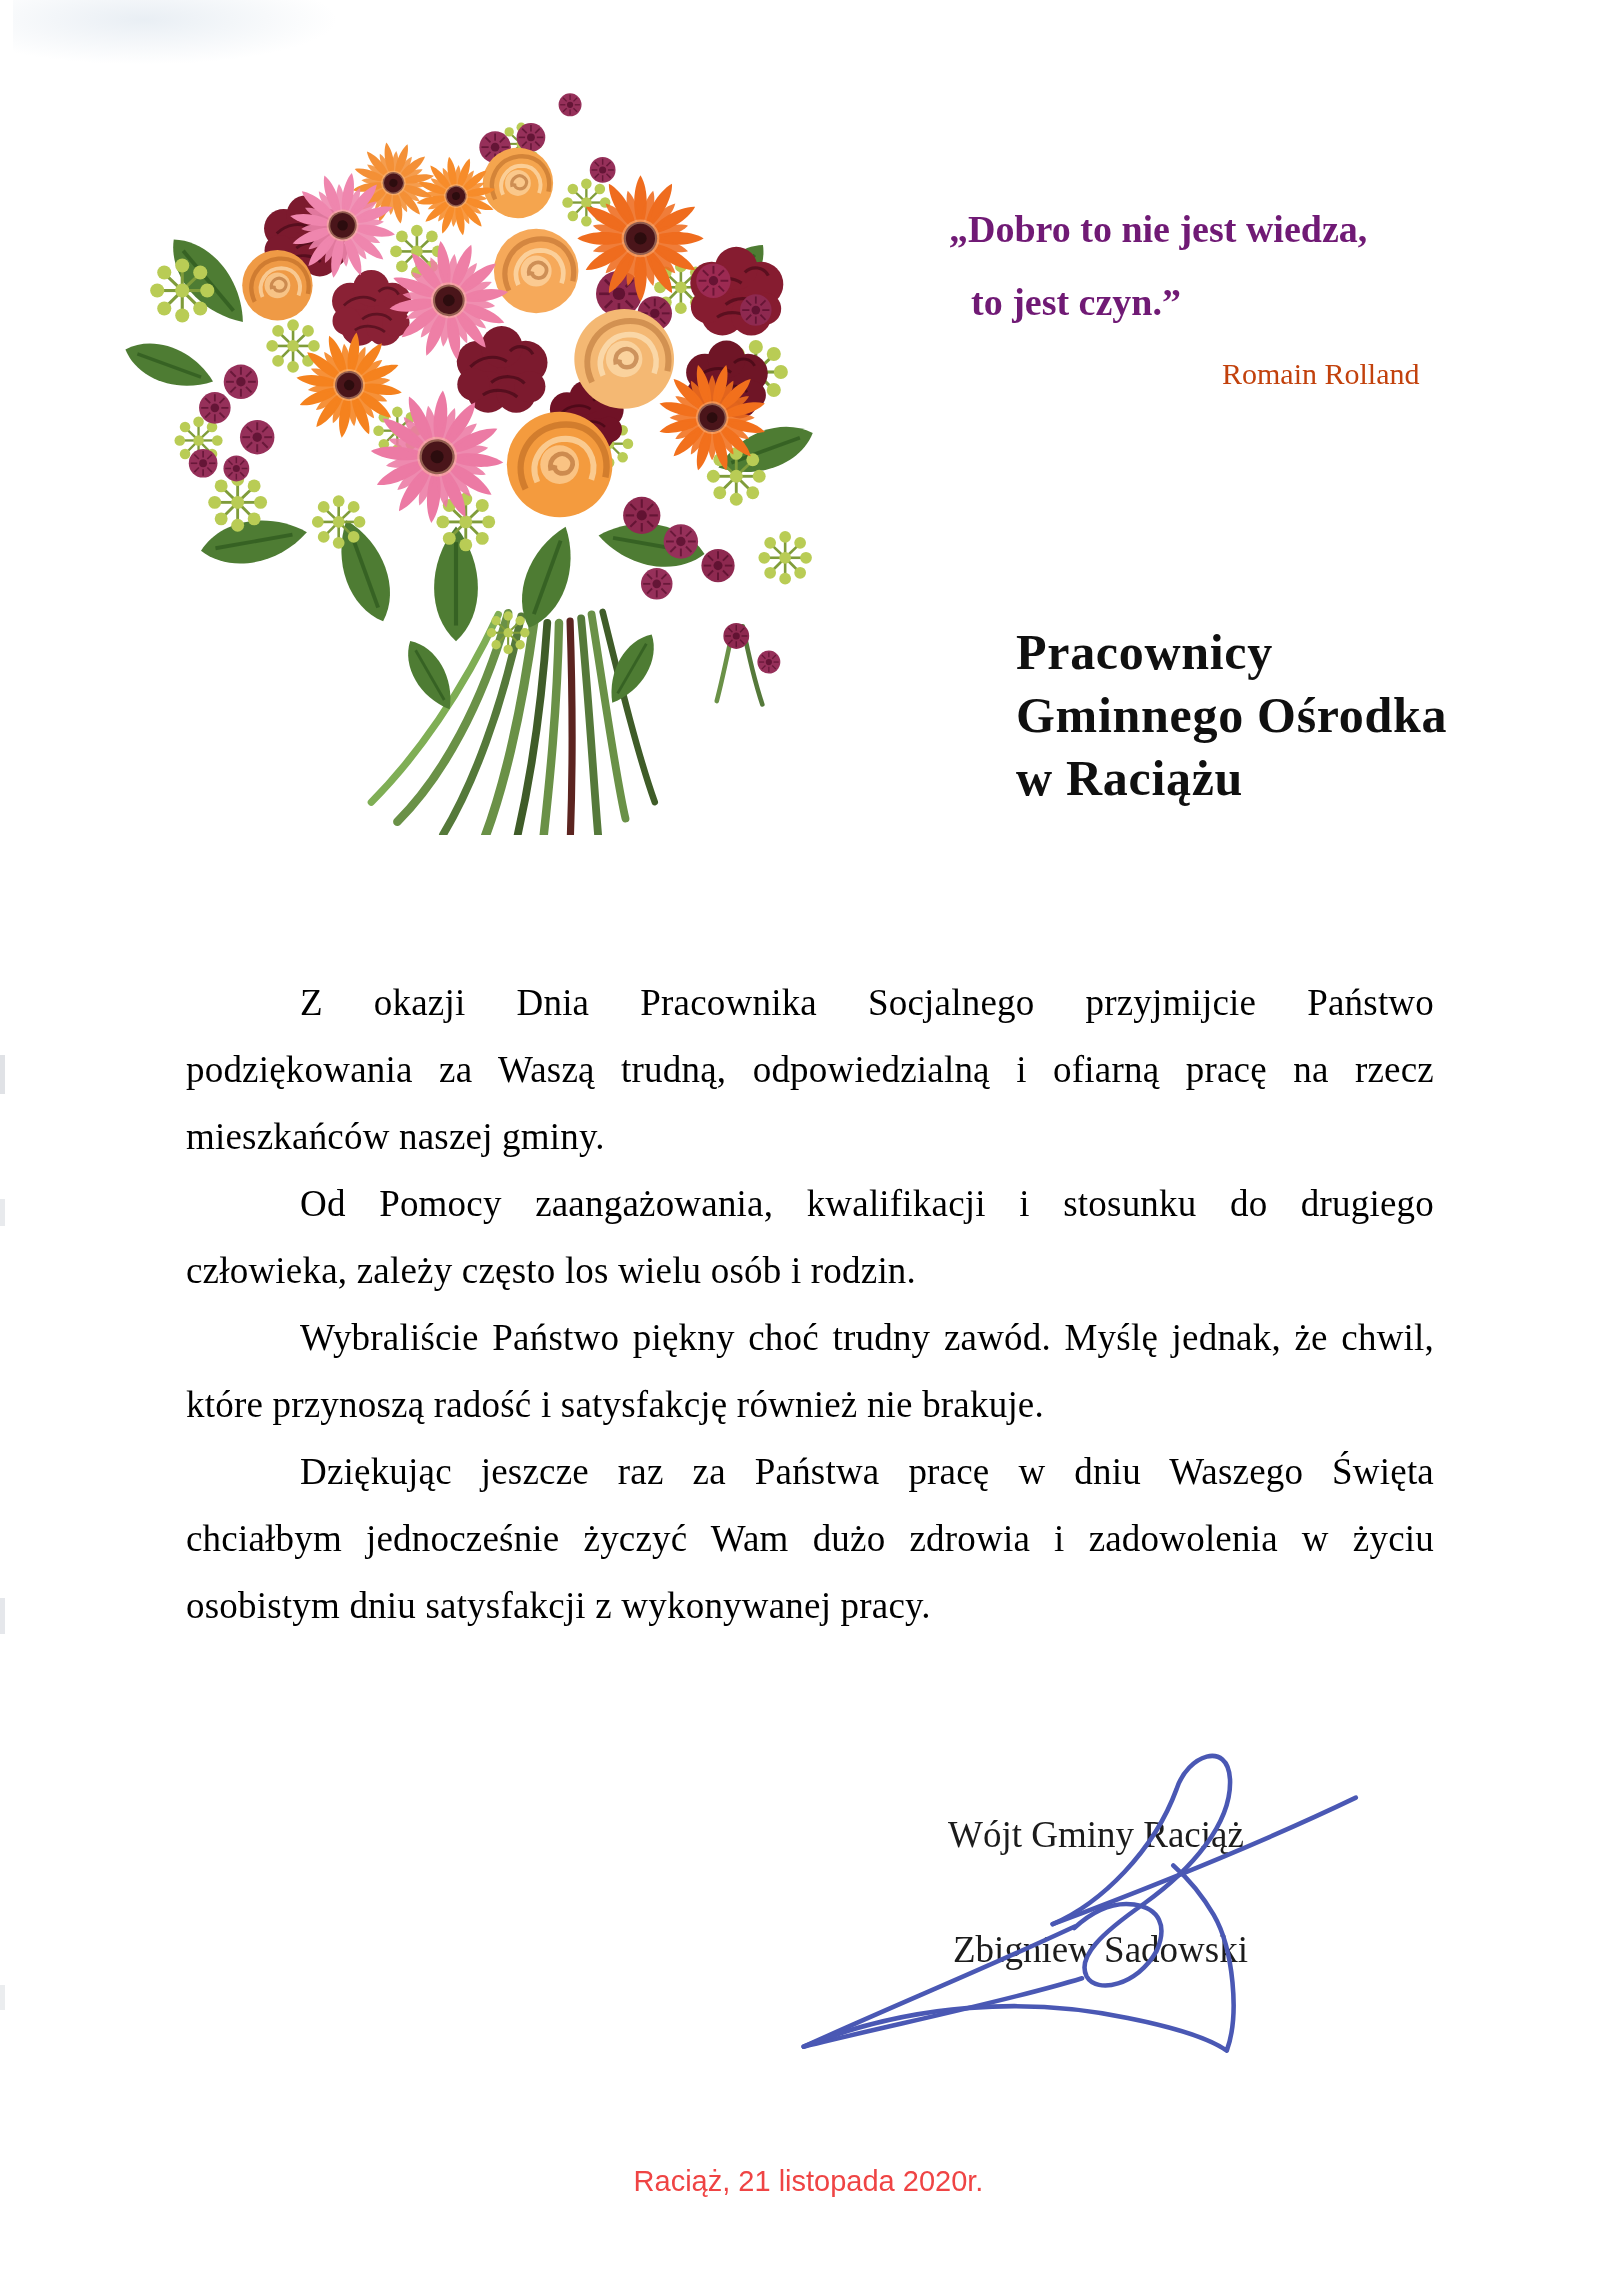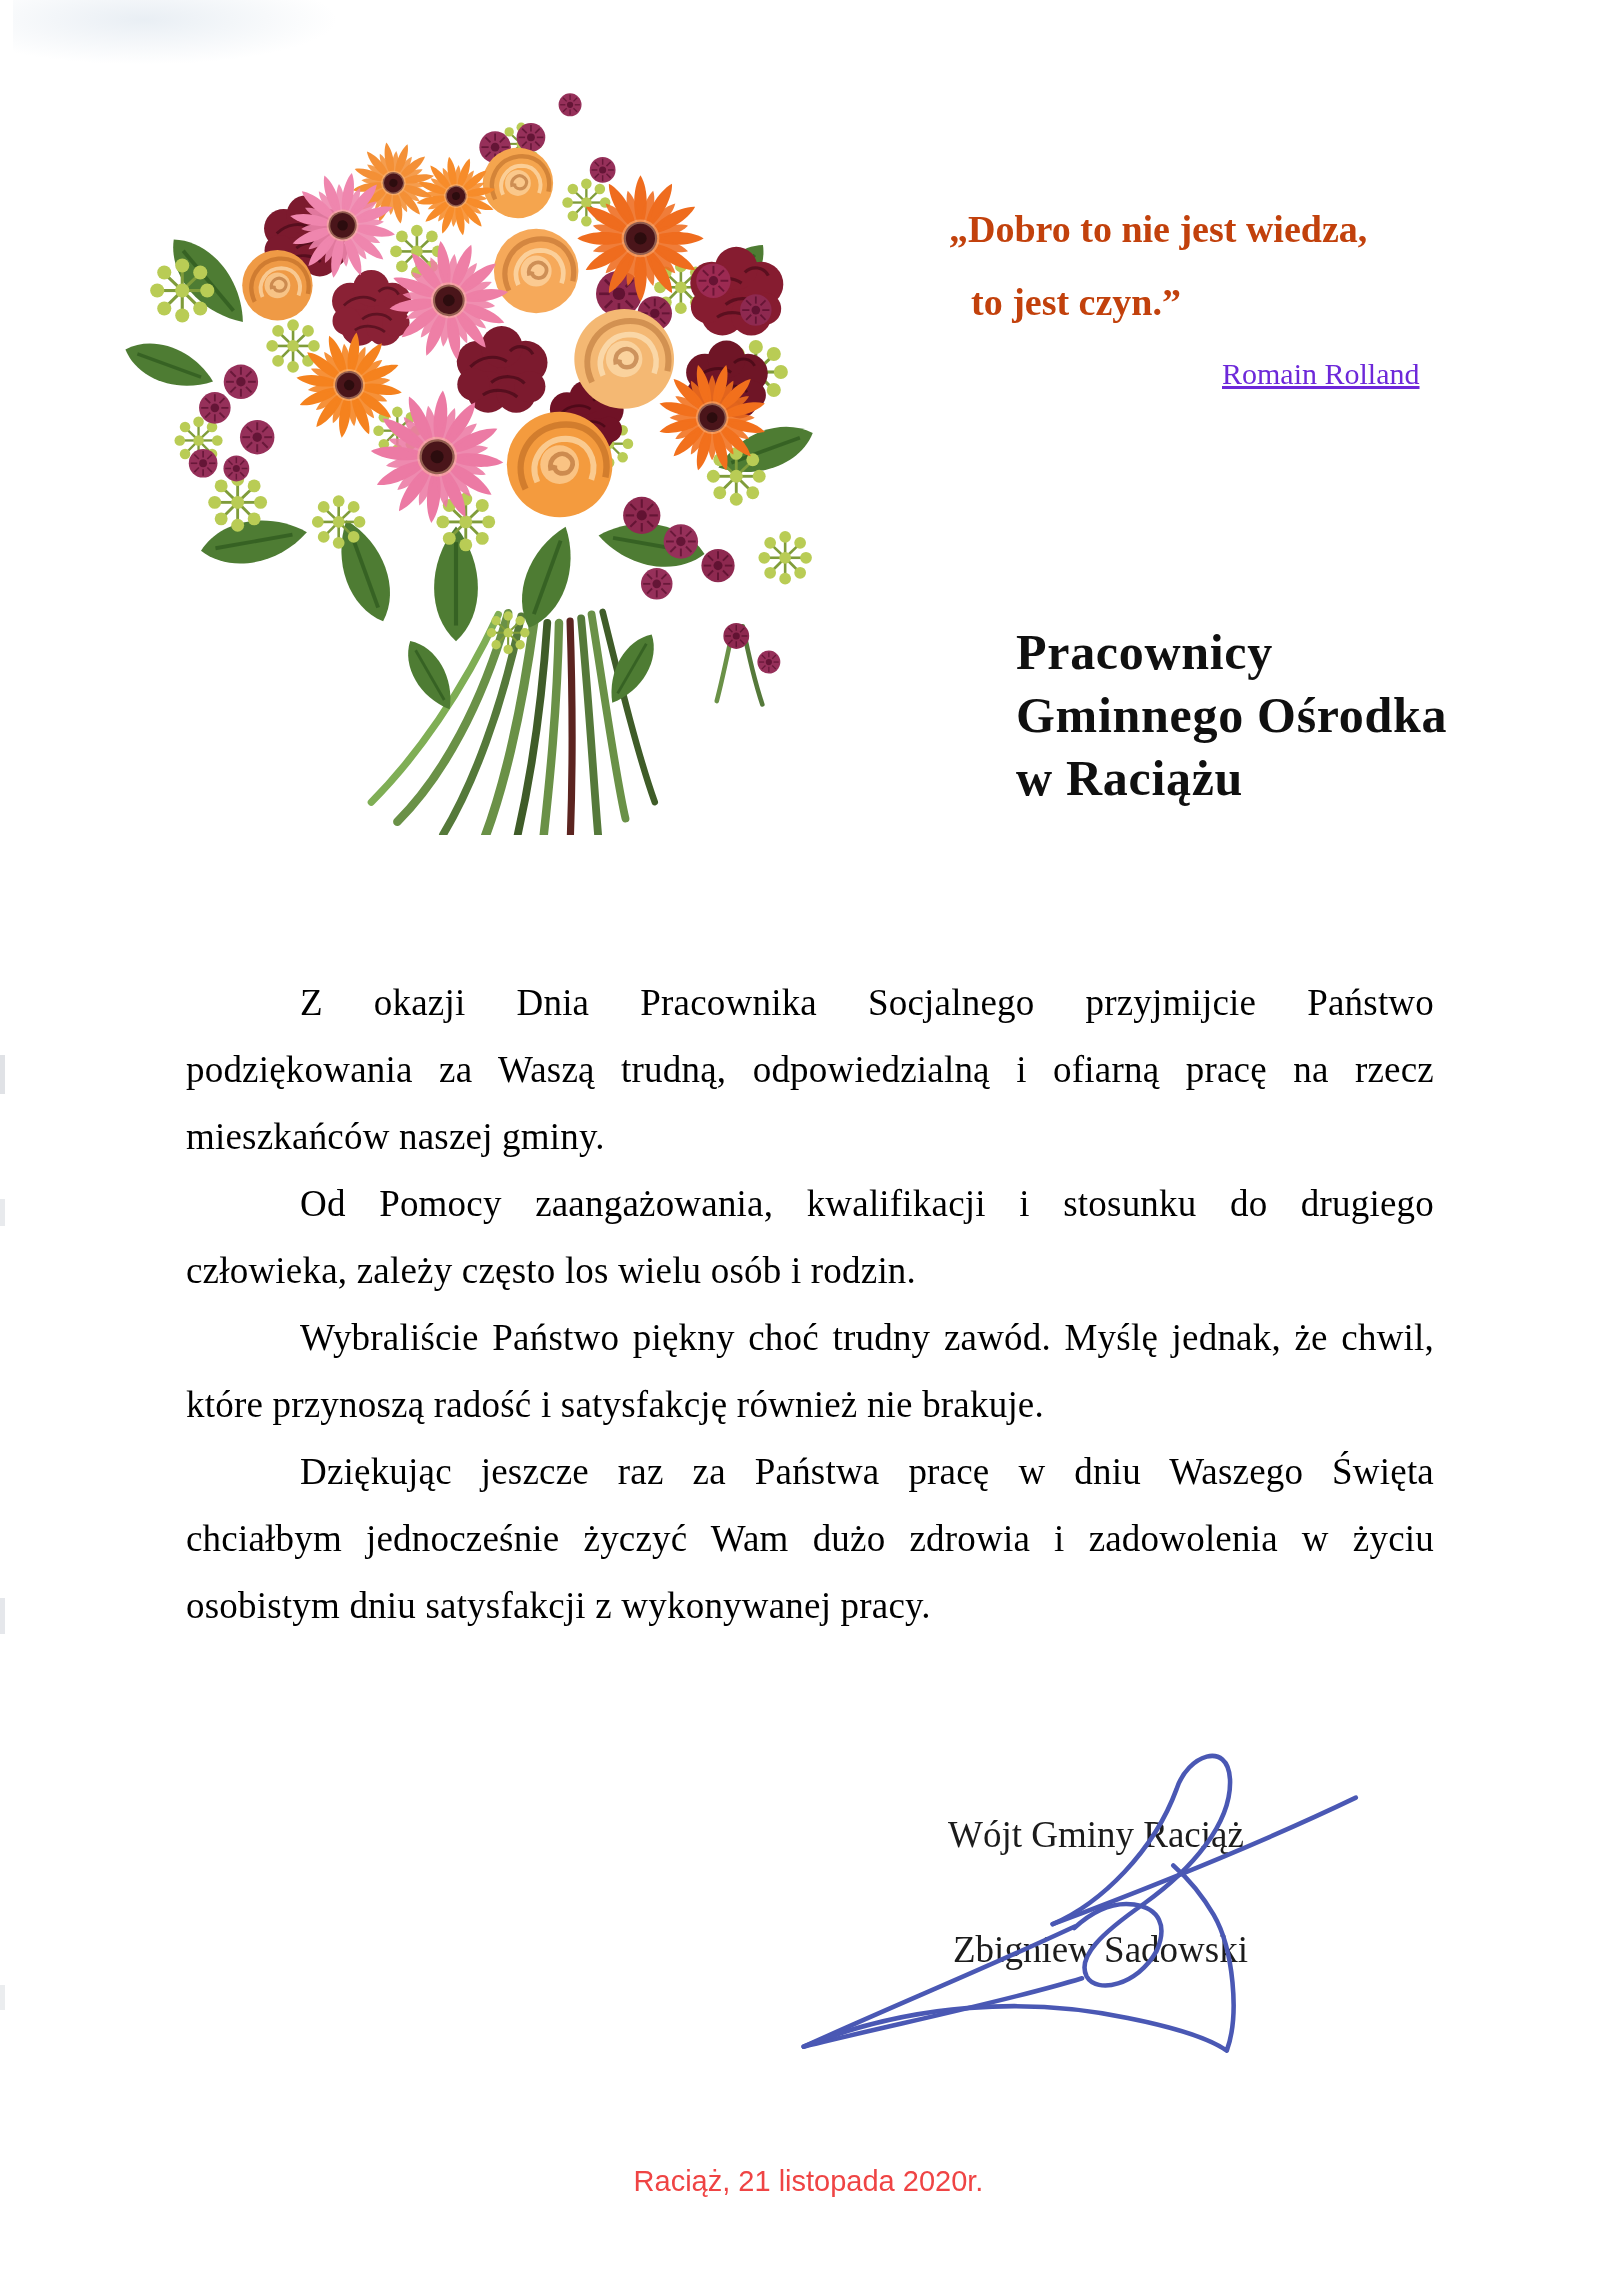--- a/index.html
+++ b/index.html
@@ -15,25 +15,25 @@
     pointer-events:none;
   }
   .edge-mark { position:absolute; left:0; width:4.6px; background:#c6cad2; opacity:.55; }
 
   
   .bouquet { position:absolute; left:91px; top:85px; width:730px; height:750px; }
 
   
   .quote { position:absolute; left:949px; top:193px; width:508px; }
   .quote .qline {
-    font-weight:bold; font-size:38px; line-height:73px; white-space:nowrap; color:#c2410c;
+    font-weight:bold; font-size:38px; line-height:73px; white-space:nowrap; color:#701a75;
   }
   .quote .qline2 { padding-left:22px; }
   .attribution {
-    position:absolute; left:1222px; top:357px; font-size:30px; color:#6d28d9; white-space:nowrap;text-decoration:underline;
+    position:absolute; left:1222px; top:357px; font-size:30px; color:#c2410c; white-space:nowrap;
   }
 
   
   .addressee { position:absolute; left:1016px; top:621px; }
   .addressee .aline {
     font-weight:bold; font-size:50px; line-height:63px; white-space:nowrap;
     letter-spacing:0.7px; color:#101010;
   }
 
   

